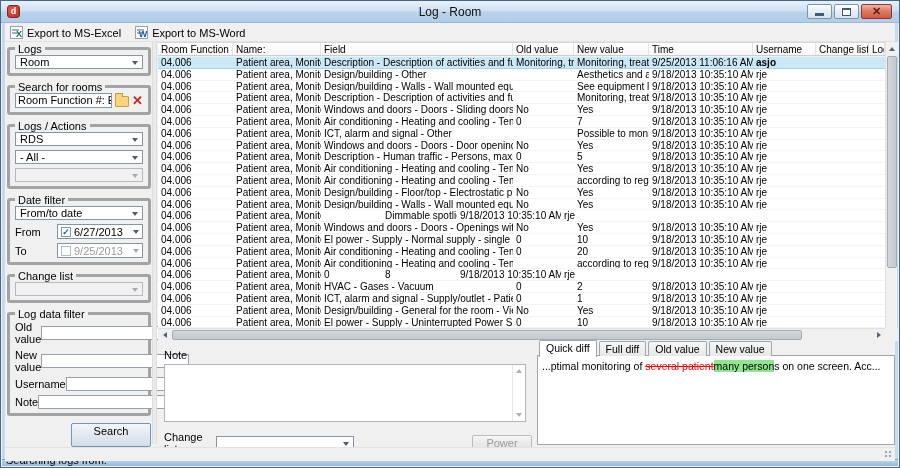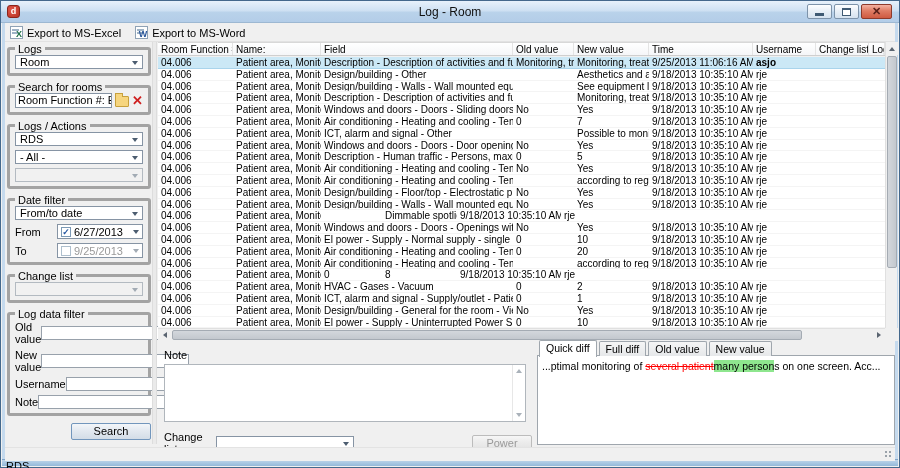--- a/index.html
+++ b/index.html
@@ -58,21 +58,21 @@
   .datebox { flex:1; height:15px; border:1px solid #8694a4; background:#fff; display:flex; align-items:center; gap:3px; padding:0 12px 0 3px; position:relative; }
   .datebox .arr { position:absolute; right:3px; top:5px; width:0; height:0; border-left:3px solid transparent; border-right:3px solid transparent; border-top:4px solid #4c5d70; }
   .datebox.disabled .arr { border-top-color:#a2abb4; }
   .cb { width:10px; height:10px; border:1px solid #7b99b5; background:#fff; font-size:9px; line-height:9px; text-align:center; color:#2456a0; font-weight:bold; }
   .cb.unchecked { border-color:#aebfcd; }
   .datebox.disabled .date-txt { color:#9a9a9a; }
   .ldf-row { display:flex; align-items:center; margin-top:4px; }
   .ldf-row:first-child { margin-top:1px; }
   .ldf-row .lbl { width:58px; }
   .ldf-row input { flex:1; height:14px; border:1px solid #98a1ab; background:#fff; font-size:11px; font-family:"Liberation Sans",sans-serif; padding:0 2px; }
-  .search-btn { display:block; margin:7px 1px 0 auto; width:80px; height:17px; border:1px solid #7296bc; border-radius:2px;
+  .search-btn { display:block; margin:7px 1px 0 auto; width:80px; height:24px; border:1px solid #7296bc; border-radius:2px;
     background:linear-gradient(#f3f6f9, #e3e9f0 45%, #d3dde7); font-size:11px; text-align:center; line-height:15px; }
   .side-status { margin-top:7px; line-height:13px; }
   .status-line { white-space:nowrap; overflow:hidden; }
   .status-line.blank { height:9px; }
 
   
   .vsplit { position:absolute; left:151px; top:41px; bottom:23px; width:5px; background:#eaeaea; border-left:1px solid #dddddd; border-right:1px solid #dddddd; }
 
   
   .thead { position:absolute; left:157px; top:41px; width:727px; height:14px; display:flex;

